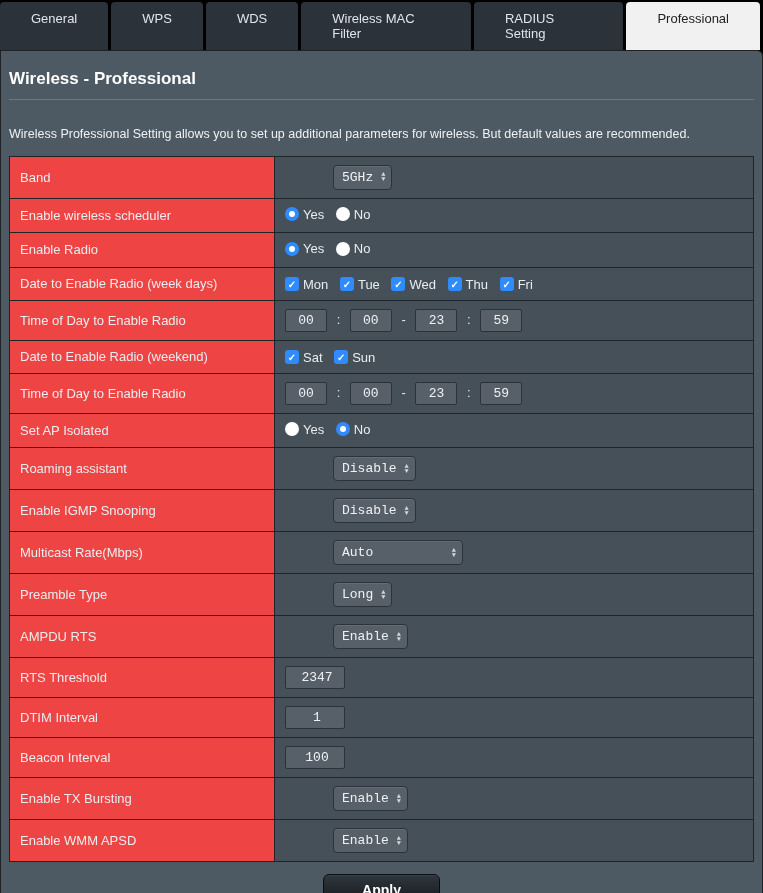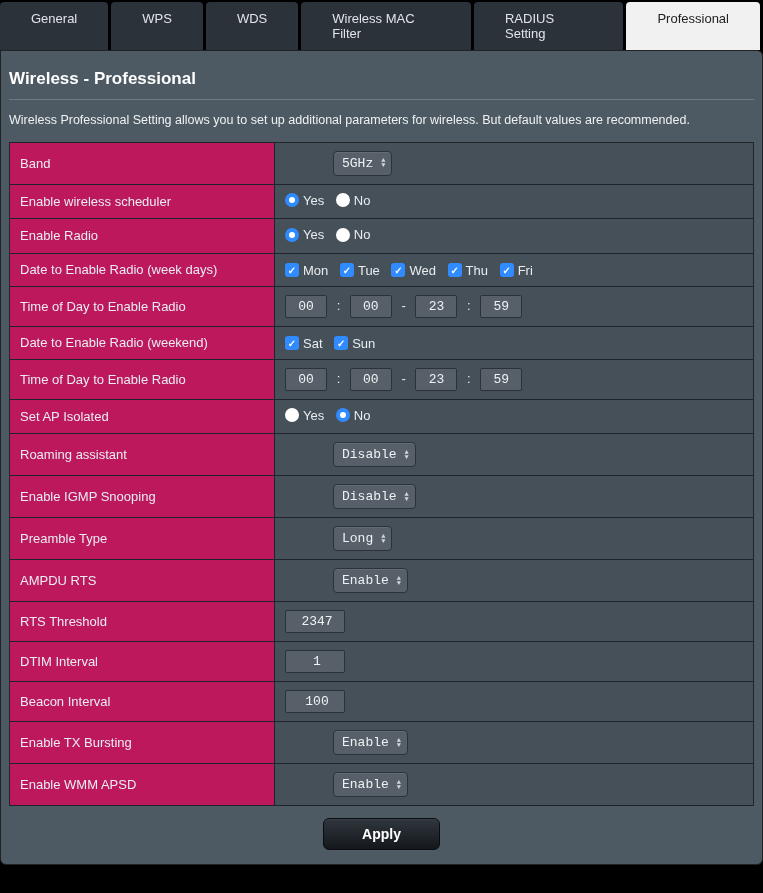--- a/index.html
+++ b/index.html
@@ -33,21 +33,21 @@
     border: 1px solid #222;
     border-radius: 0 6px 6px 6px;
     padding: 12px 8px 14px 8px;
   }
   .page-title {
     color: #fff;
     font-size: 17px;
     font-weight: bold;
     padding: 6px 0 10px 0;
     border-bottom: 1px solid #6e7a83;
-    margin-bottom: 12px;
+    margin-bottom: 26px;
   }
   .page-desc {
     font-size: 12.5px;
     color: #eef2f4;
     margin-bottom: 12px;
     line-height: 1.4;
   }
   table.form {
     width: 100%;
     border-collapse: collapse;
@@ -56,21 +56,21 @@
   table.form td {
     border: 1px solid #1f2429;
     padding: 8px 10px;
     background: #465058;
     vertical-align: middle;
     font-size: 13px;
     color: #e8edf0;
   }
   table.form td.label {
     width: 265px;
-    background: #be185d;
+    background: #ef4444;
   }
   .select {
     display: inline-flex;
     align-items: center;
     background: #576069;
     border: 1px solid #2b3239;
     border-radius: 4px;
     padding: 4px 6px 4px 8px;
     font-family: "Courier New", monospace;
     font-size: 13px;
@@ -303,20 +303,29 @@
     <tr>
       <td class="label">Enable IGMP Snooping</td>
       <td>
         <span class="select">
           <span>Disable</span>
           <span class="caret">▲<br>▼</span>
         </span>
       </td>
     </tr>
 
+    <tr>
+      <td class="label">Multicast Rate(Mbps)</td>
+      <td>
+        <span class="select" style="min-width:130px;justify-content:space-between">
+          <span>Auto</span>
+          <span class="caret">▲<br>▼</span>
+        </span>
+      </td>
+    </tr>
 
     <tr>
       <td class="label">Preamble Type</td>
       <td>
         <span class="select">
           <span>Long</span>
           <span class="caret">▲<br>▼</span>
         </span>
       </td>
     </tr>

